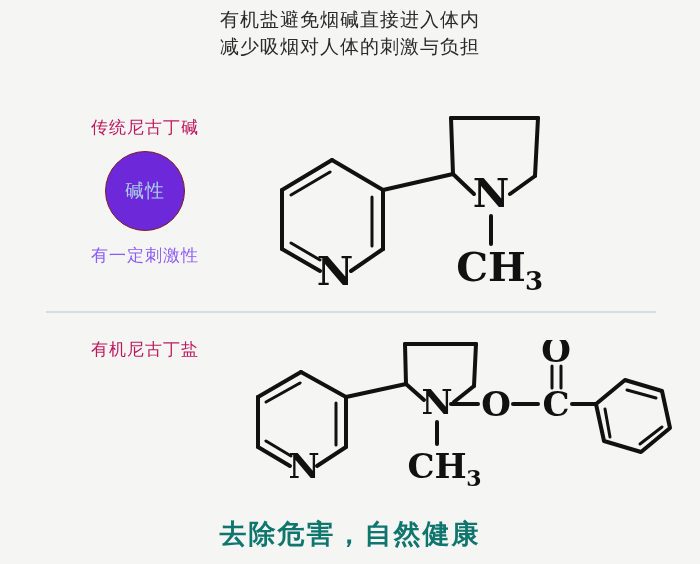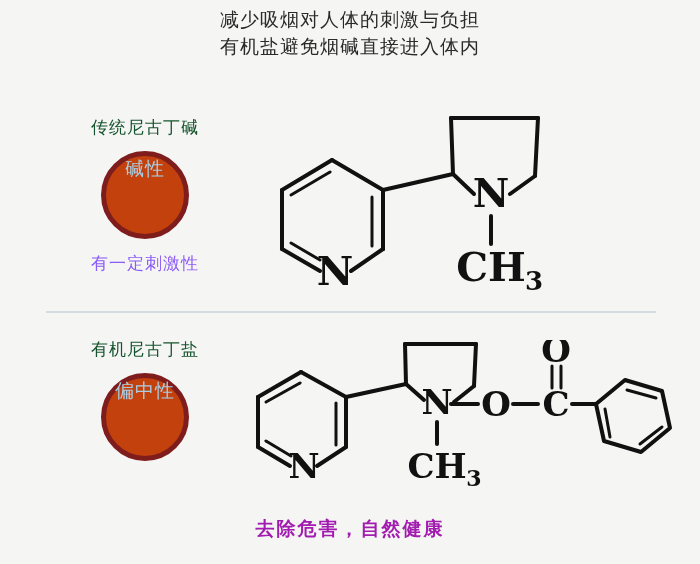--- a/index.html
+++ b/index.html
@@ -53,36 +53,37 @@
     width: 210px;
     left: 40px;
     text-align: center;
   }
   .block-top { top: 116px; }
   .block-bottom { top: 338px; }
 
   .block-title {
     font-size: 17px;
     letter-spacing: 1px;
-    color: #14532d;
+    color: #be185d;
     font-weight: 500;
     white-space: nowrap;
   }
   .badge-wrap {
     margin-top: 12px;
     display: flex;
     justify-content: center;
   }
   .badge-circle {
     width: 78px;
     height: 78px;
     border-radius: 50%;
-    border: 5px solid #7f1d1d;
-    background: #c2410c;
+    border: 1px solid #7f1d1d;
+    background: #6d28d9;
     display: flex;
+    align-items: center;
     justify-content: center;
   }
   .badge-text {
     font-size: 19px;
     letter-spacing: 1px;
     color: #a9cde4;
     font-weight: 500;
   }
   .block-sub {
     margin-top: 13px;
@@ -113,23 +114,23 @@
 
   
   .footer {
     position: absolute;
     left: 0;
     top: 516px;
     width: 700px;
     text-align: center;
   }
   .footer-text {
-    font-size: 19px;
+    font-size: 27px;
     letter-spacing: 2px;
-    color: #a21caf;
+    color: #0f766e;
     font-weight: 600;
   }
 
   
   .watermark {
     position: absolute;
     right: 8px;
     top: 519px;
     font-size: 17px;
     color: #b9b9b9;
@@ -138,22 +139,22 @@
     white-space: nowrap;
     font-weight: 500;
   }
 </style>
 </head>
 <body>
 
 <div class="page">
 
   <div class="header">
+    <div class="header-line">有机盐避免烟碱直接进入体内</div>
     <div class="header-line">减少吸烟对人体的刺激与负担</div>
-    <div class="header-line">有机盐避免烟碱直接进入体内</div>
   </div>
 
   <div class="divider"></div>
 
   <div class="label-block block-top">
     <div class="block-title">传统尼古丁碱</div>
     <div class="badge-wrap">
       <div class="badge-circle">
         <span class="badge-text">碱性</span>
       </div>
@@ -199,25 +200,20 @@
       </g>
       <text x="233" y="177" font-size="40" text-anchor="middle">CH</text>
       <text x="276" y="186" font-size="26" text-anchor="middle">3</text>
 
       <text x="77" y="181" font-size="40" text-anchor="middle">N</text>
     </svg>
   </div>
 
   <div class="label-block block-bottom">
     <div class="block-title">有机尼古丁盐</div>
-    <div class="badge-wrap">
-      <div class="badge-circle">
-        <span class="badge-text">偏中性</span>
-      </div>
-    </div>
   </div>
 
   <div class="molecule mol-bottom">
     <svg width="450" height="180" viewBox="0 0 450 180">
 
       <g stroke="#111" stroke-width="4" fill="none" stroke-linecap="round" stroke-linejoin="round">
         <path d="M 63,32 L 108,57"></path>
         <path d="M 108,57 L 108,107"></path>
         <path d="M 63,32 L 20,57"></path>
         <path d="M 20,57 L 20,107"></path>

